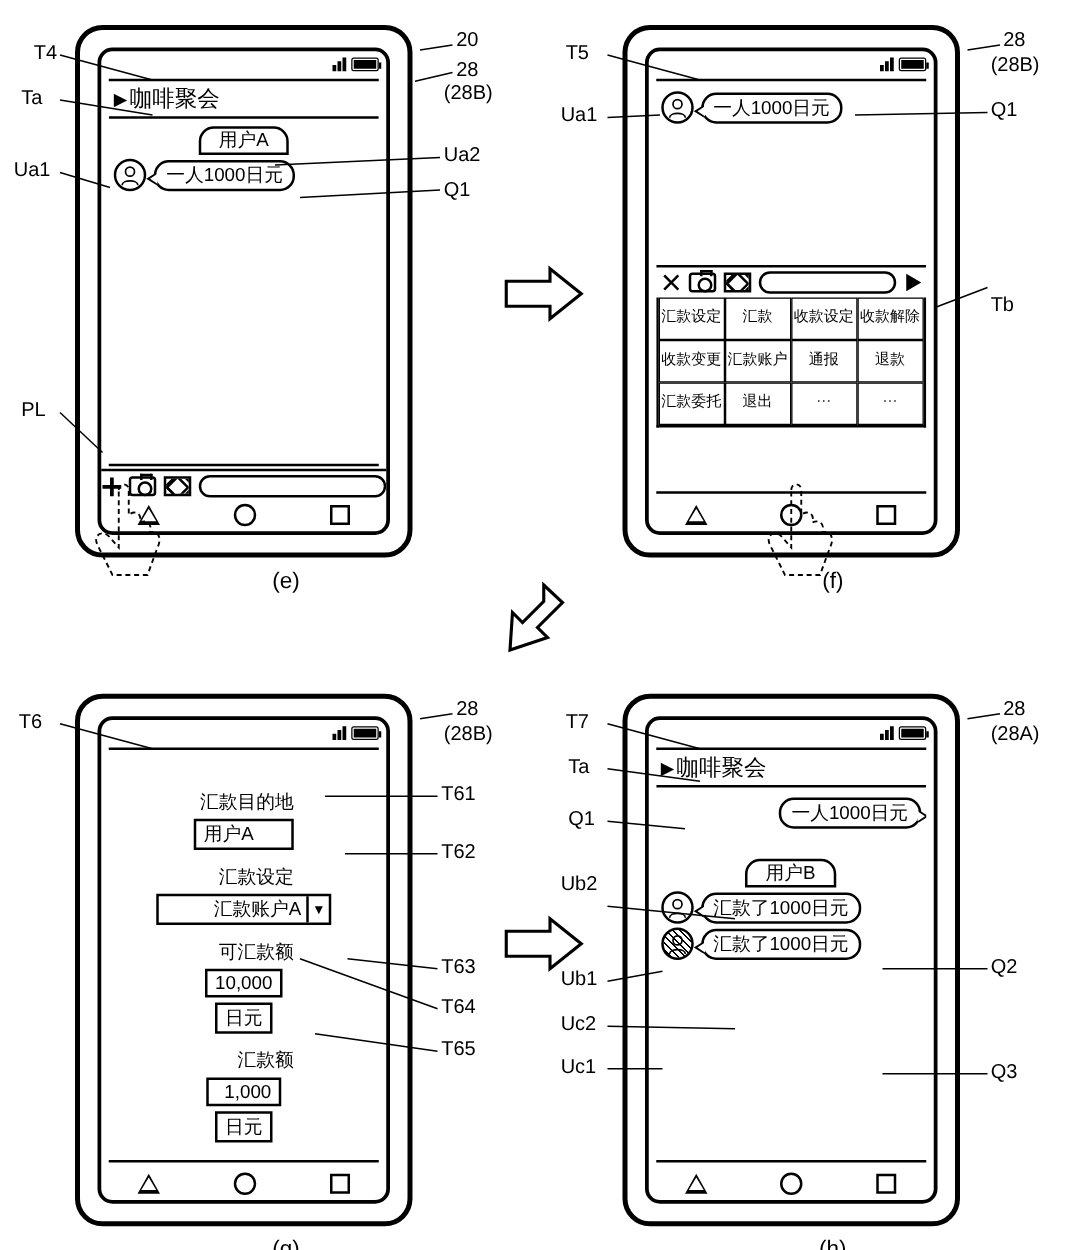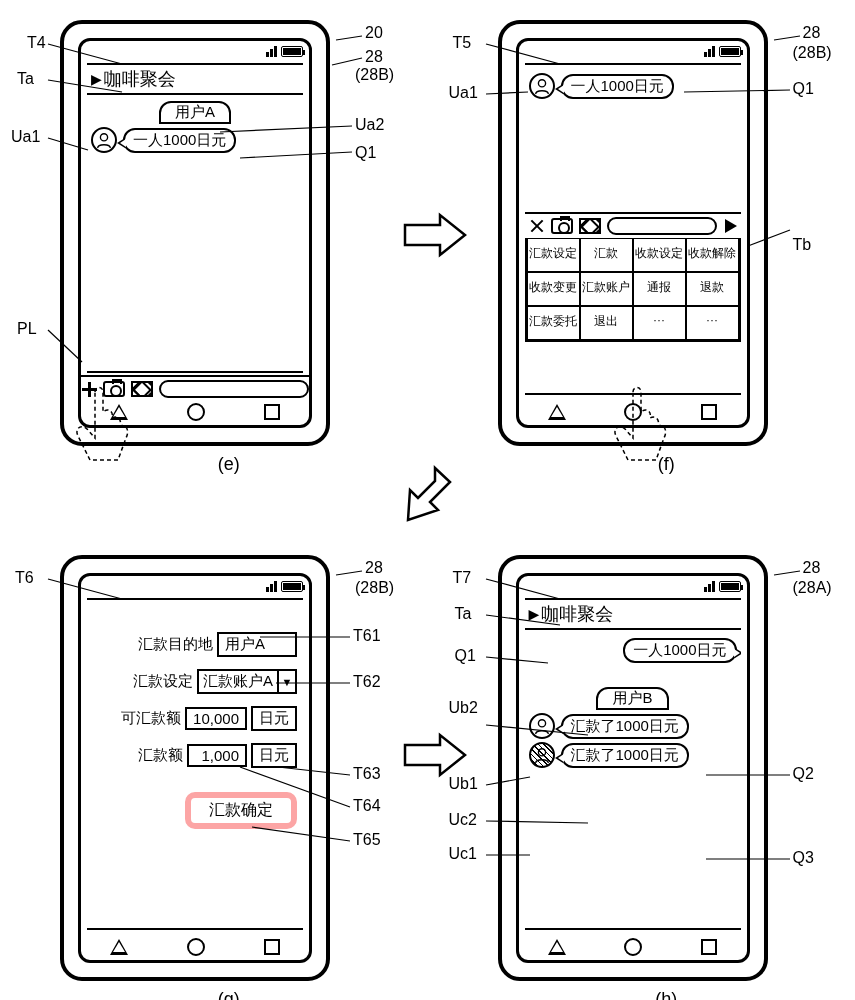--- a/index.html
+++ b/index.html
@@ -84,24 +84,24 @@
   .tcam { width:22px;height:16px;border:2px solid #000;border-radius:3px;position:relative;}
   .tcam::before{content:"";position:absolute;left:5px;top:2px;width:8px;height:8px;border:2px solid #000;border-radius:50%;}
   .tcam::after{content:"";position:absolute;left:7px;top:-4px;width:6px;height:3px;border:2px solid #000;border-bottom:none;}
   .tpic { width:22px;height:16px;border:2px solid #000;position:relative;overflow:hidden;}
   .tpic::before{content:"";position:absolute;left:2px;bottom:-2px;width:10px;height:10px;border:2px solid #000;transform:rotate(45deg);}
   .tpic::after{content:"";position:absolute;right:-2px;bottom:-3px;width:14px;height:14px;border:2px solid #000;transform:rotate(45deg);}
   .tinput { flex:1; height:18px; border:2px solid #000; border-radius:10px;}
   .tsend { width:0;height:0;border-top:7px solid transparent;border-bottom:7px solid transparent;border-left:12px solid #000;margin-left:2px;}
   .menu-grid { display:grid; grid-template-columns:repeat(4,1fr); border:2px solid #000; border-top:none; margin:0 -4px -4px -4px;}
   .menu-grid div { border:1px solid #000; font-size:12px; text-align:center; padding:6px 1px; height:34px;}
-  .formrow { display:flex; align-items:center; margin:12px 2px; font-size:15px; gap:4px; justify-content:flex-end;}
+  .formrow { display:flex; align-items:center; margin:12px 2px; font-size:15px; gap:4px; justify-content:flex-end;flex-direction:column;}
   .formlabel { width:80px; text-align:right; font-size:15px;}
   .formbox { border:2px solid #000; padding:1px 6px; min-width:80px; display:inline-block; font-size:15px;}
-  .dropdown { border:2px solid #000; display:inline-flex;}
+  .dropdown { border:2px solid #000; display:inline-flex;padding-left:40px;}
   .dropdown .val{padding:1px 4px;border-right:2px solid #000;}
   .dropdown .dd{width:16px;display:flex;align-items:center;justify-content:center;font-size:11px;}
   .confirmbtn { border:6px solid #fca5a5; border-radius:10px; padding:2px 18px; font-size:16px; display:inline-block;}
   .label { position:absolute; font-size:16px; background:#fff; padding:0 1px; white-space:nowrap;}
   .leader { position:absolute; }
   .leader line { stroke:#000; stroke-width:1.2; fill:none;}
   .subcap { text-align:center; font-size:18px; margin-top:8px;}
   .bigarrow { position:absolute; }
   .hand { position:absolute; }
   .hand path { fill:none; stroke:#000; stroke-width:1.5; stroke-dasharray:4 3;}

